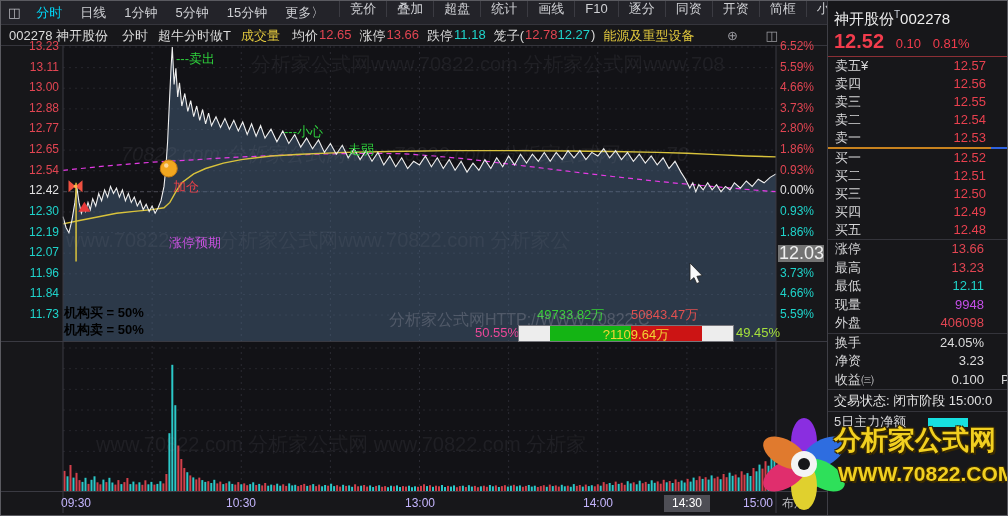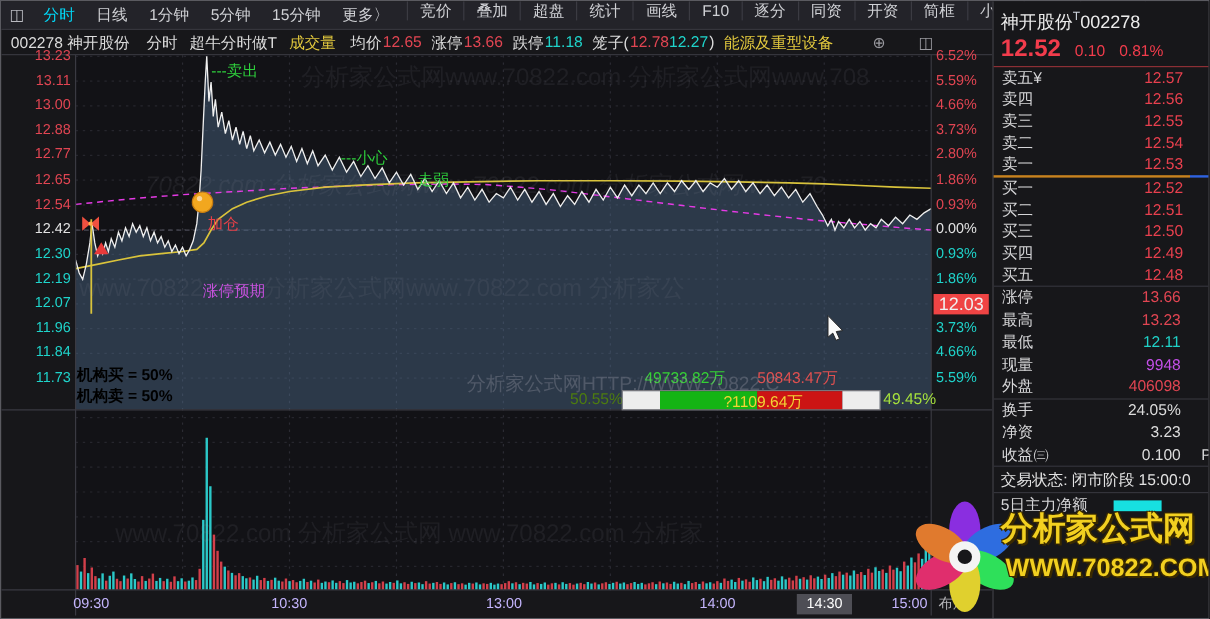--- a/index.html
+++ b/index.html
@@ -17,21 +17,21 @@
         line-height:16px;white-space:nowrap;}
   
   #infobar{position:absolute;left:8px;top:26px;width:760px;height:18px;display:flex;
            font-size:13px;white-space:nowrap;overflow:hidden;}
   .ib-icons{position:absolute;top:27px;left:726px;color:#9a9aa0;font-size:13px;letter-spacing:12px;}
   
   #chart{position:absolute;left:0;top:0;width:826px;height:516px;}
   #overlays{position:absolute;left:0;top:0;width:826px;height:516px;pointer-events:none;}
   .ax{position:absolute;font-size:12px;line-height:13px;white-space:nowrap;}
   .axr{text-align:right;}
-  .cursor-box{position:absolute;background:#ef4444;color:#efefef;font-size:15px;text-align:center;
+  .cursor-box{position:absolute;background:#737373;color:#efefef;font-size:18px;text-align:right;
               line-height:17px;}
   .anno{position:absolute;font-size:13px;white-space:nowrap;}
   .wm{position:absolute;color:rgba(170,170,180,0.09);font-size:20px;white-space:nowrap;}
   .wm.strong{color:rgba(160,160,170,0.32);font-size:16px;}
   .inst{position:absolute;font-size:13px;font-weight:bold;white-space:nowrap;}
   .gauge-num{position:absolute;font-size:13px;white-space:nowrap;}
   #gauge-bar{position:absolute;left:517px;top:324px;width:214px;height:15px;display:flex;
              border:1px solid #77777d;box-sizing:content-box;}
   #gauge-mid{position:absolute;left:575px;top:325px;width:120px;text-align:center;color:#f2d435;
              font-size:13px;}
@@ -364,21 +364,21 @@
         <circle r="8.5" fill="#f2a71f" stroke="#c87d10" stroke-width="1"></circle>
         <circle cx="-2.5" cy="-3" r="2.2" fill="rgba(255,255,255,0.55)"></circle>
       </g>
       <path d="M689,262 l0,18 l4,-3.4 l2.7,6 l2.9,-1.3 l-2.7,-6 l5.3,-0.8 Z" fill="#fafafa" stroke="#222" stroke-width="0.8"></path>
     </svg>
   <div id="overlays">
     <div class="inst" style="left:63px;top:303px;">机构买 = 50%</div>
     <div class="inst" style="left:63px;top:320px;">机构卖 = 50%</div>
     <div class="gauge-num" style="left:536px;top:305px;color:#35d035;">49733.82万</div>
     <div class="gauge-num" style="left:630px;top:305px;color:#e05050;">50843.47万</div>
-    <div class="gauge-num" style="left:474px;top:324px;color:#4d7c0f;">50.55%</div>
+    <div class="gauge-num" style="left:474px;top:324px;color:#ec4899;">50.55%</div>
     <div id="gauge-bar">
         <span style="display: block; width: 31px; height: 15px; background: rgb(237, 237, 237);"></span>
         <span style="display: block; width: 81px; height: 15px; background: rgb(20, 180, 20);"></span>
         <span style="display: block; width: 71px; height: 15px; background: rgb(204, 20, 20);"></span>
         <span style="display: block; width: 31px; height: 15px; background: rgb(237, 237, 237);"></span>
       </div>
     <div id="gauge-mid">?1109.64万</div>
     <div class="gauge-num" style="left:735px;top:324px;color:#a5e03c;">49.45%</div>
     <div class="cursor-box" style="left:777px;top:244px;width:46px;height:17px;">12.03</div>
     <div class="ax" style="left:781px;top:496px;color:#b6b6ba;">布局</div>

